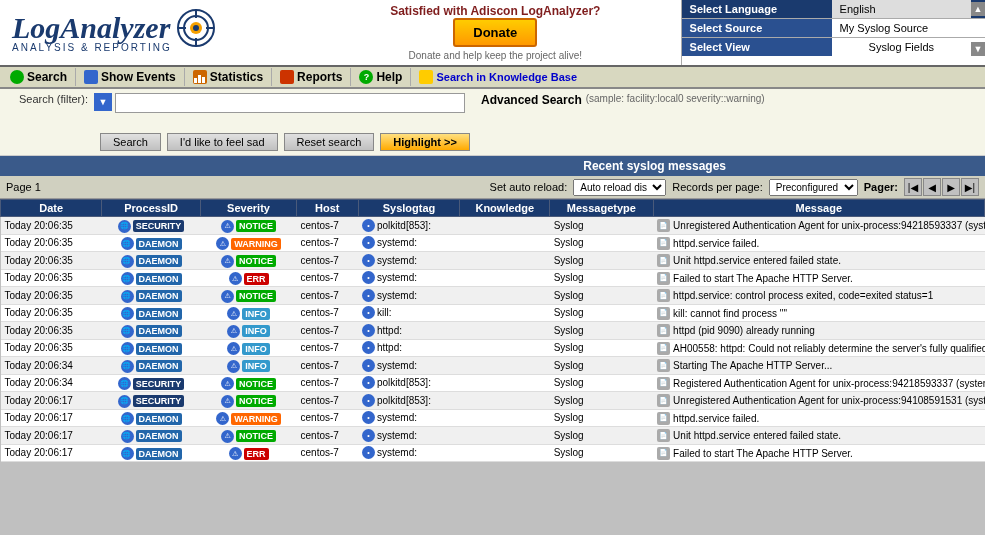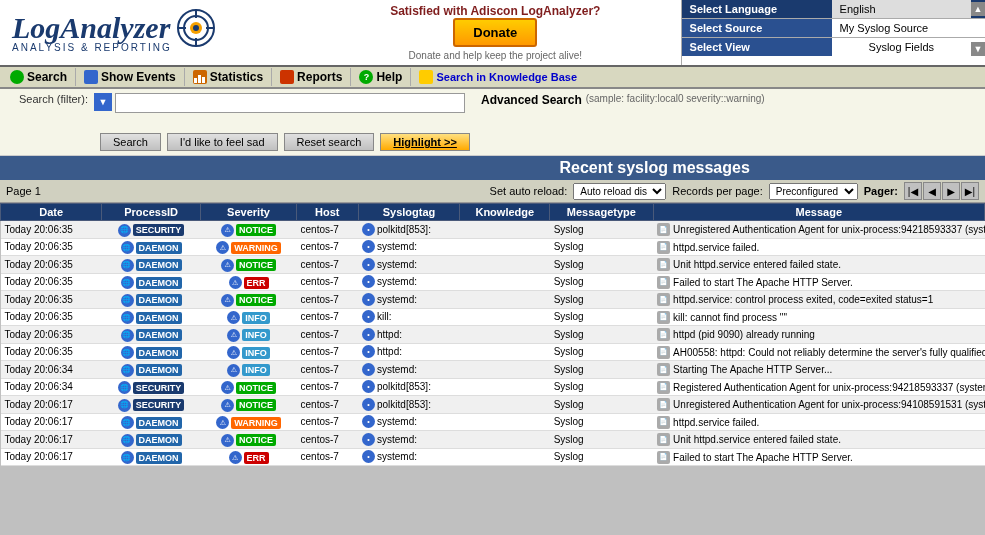--- a/index.html
+++ b/index.html
@@ -117,27 +117,27 @@
     <span style="font-size:11px; color:#333; margin-right:6px; white-space:nowrap; min-width:80px; text-align:right;">Search (filter):</span>
     <div style="width:18px; height:18px; background:#3366cc; display:flex; align-items:center; justify-content:center; color:white; font-size:9px; cursor:pointer; margin-right:3px;">▼</div>
     <input type="text" style="width: 350px; height: 20px; border: 1px solid rgb(153, 153, 153); padding: 2px 4px; font-size: 11px; background: rgb(255, 255, 255);">
     <span style="margin-left:16px; font-size:12px; font-weight:bold; color:#000;">Advanced Search</span>
     <span style="font-size:10px; color:#666; margin-left:4px;">(sample: facility:local0 severity::warning)</span>
   </div>
   <div style="display:flex; align-items:center; gap:6px; padding-left:92px;">
     <button class="search-btn">Search</button>
     <button class="search-btn">I'd like to feel sad</button>
     <button class="search-btn">Reset search</button>
-    <button class="search-btn" style="background:linear-gradient(to bottom,#ffe080,#ffaa00); font-weight:bold;text-decoration:underline;">Highlight &gt;&gt;</button>
+    <button class="search-btn" style="background:linear-gradient(to bottom,#ffe080,#ffaa00); font-weight:bold;">Highlight &gt;&gt;</button>
   </div>
 </div>
 
 <div style="background:#3a5a8a; color:#fff; display:flex; align-items:center; justify-content:space-between; padding:3px 6px;">
   <div style="flex:1;"></div>
-  <span style="font-weight:bold; font-size:16px; flex:2; text-align:center;">Recent syslog messages</span>
+  <span style="font-weight:bold; font-size:12px; flex:2; text-align:center;">Recent syslog messages</span>
 </div>
 
 <div style="display:flex; align-items:center; background:#d0d0c0; border-bottom:1px solid #999; padding:2px 6px; gap:6px; font-size:11px;">
   <span>Page 1</span>
   <div style="flex:1;"></div>
   <span>Set auto reload:</span>
   <select style="font-size:10px; padding:1px 2px;">
     <option>Auto reload dis</option>
   </select>
   <span>Records per page:</span>

